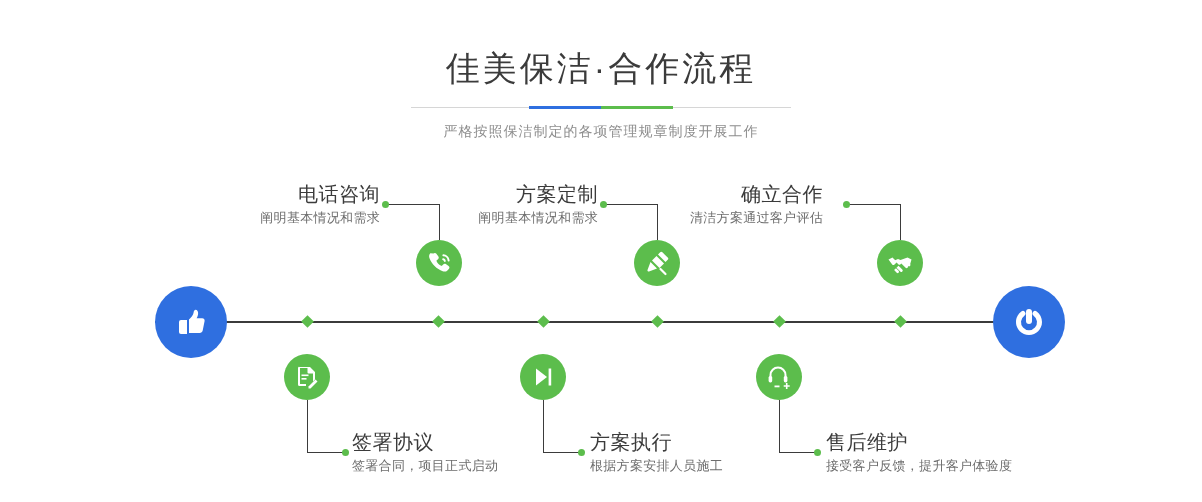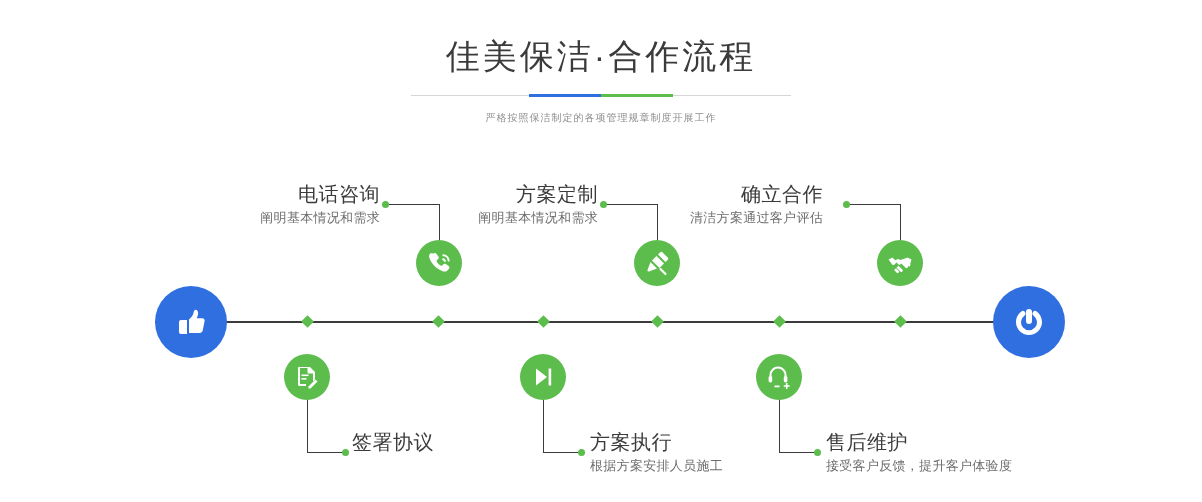--- a/index.html
+++ b/index.html
@@ -26,21 +26,21 @@
     top: 34px;
     width: 1202px;
     text-align: center;
   }
   .title {
     font-size: 34px;
     letter-spacing: 3px;
     color: #3b3b3b;
     font-weight: normal;
     line-height: 44px;
-    margin: 0;
+    margin: 12px;
     font-family: "Liberation Sans", "DejaVu Sans", sans-serif;
   }
   .rule-wrap {
     position: relative;
     width: 380px;
     height: 3px;
     margin: 16px auto 0 auto;
   }
   .rule-base {
     position: absolute;
@@ -61,21 +61,21 @@
   .rule-green {
     position: absolute;
     left: 190px;
     top: 0px;
     width: 72px;
     height: 3px;
     background: #5cbd4c;
   }
   .subtitle {
     margin: 14px 0 0 0;
-    font-size: 10px;
+    font-size: 14px;
     color: #8d8d8d;
     letter-spacing: 1px;
   }
 
   
   .timeline {
     position: absolute;
     left: 0;
     top: 160px;
     width: 1202px;
@@ -232,20 +232,21 @@
           <rect x="7.5" y="14" width="5" height="1.6" fill="#ffffff"></rect>
           <path d="M21.5 15.5 l2 2 l-7 7 h-2 v-2 z" fill="#ffffff"></path>
         </svg>
       </span>
     </div>
     <div class="connector-v" style="left:307px; top:240px; height:52px;"></div>
     <div class="connector-h" style="left:307px; top:292px; width:38px;"></div>
     <div class="tip-dot" style="left:342px; top:289px;"></div>
     <div class="label align-left" style="left:352px; top:272px; width:280px;">
       <div class="lab-title">签署协议</div>
+      <div class="lab-desc">签署合同，项目正式启动</div>
     </div>
 
     <div class="node" style="left:634px; top:80px;">
       <span>
         <svg width="26" height="26" viewBox="0 0 26 26">
           <path d="M3.5 20 l3 -8 l6.5 6.5 l-8 3 a1.2 1.2 0 0 1 -1.5 -1.5 z" fill="#ffffff"></path>
           <path d="M8 10.5 l4.5 -4.5 l7.5 7.5 l-4.5 4.5 z" fill="#ffffff"></path>
           <path d="M14 4.5 l2.2 -2.2 a1.5 1.5 0 0 1 2.2 0 l5.3 5.3 a1.5 1.5 0 0 1 0 2.2 l-2.2 2.2 z" fill="#ffffff"></path>
           <path d="M16.5 19 l5 5" stroke="#ffffff" stroke-width="2.2" stroke-linecap="round"></path>
         </svg>

